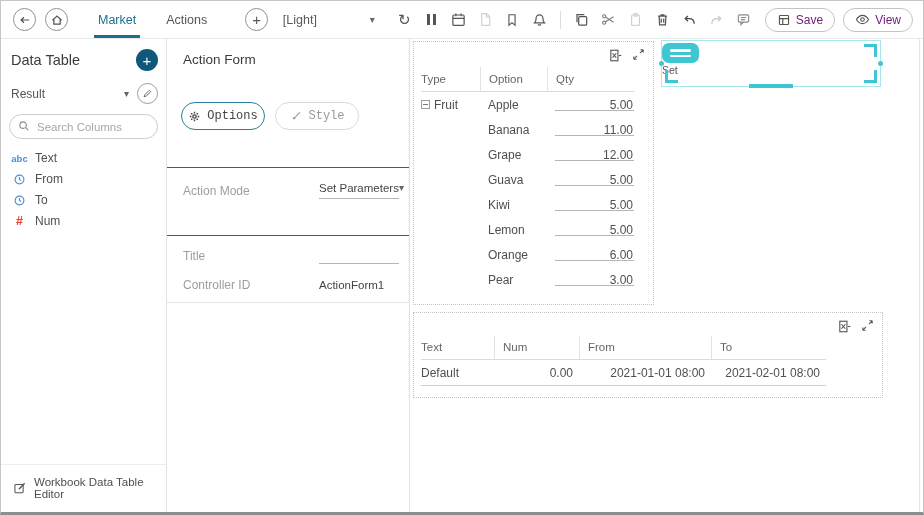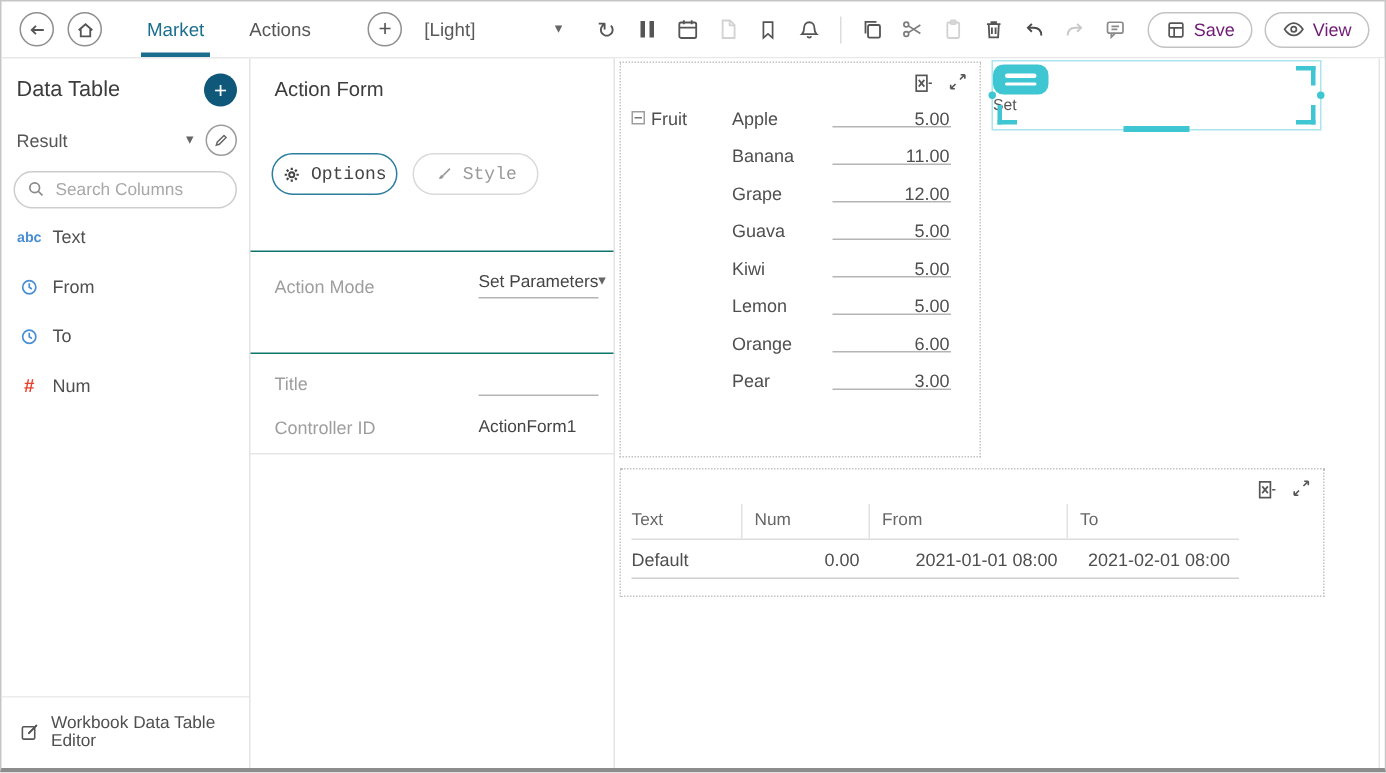--- a/index.html
+++ b/index.html
@@ -33,21 +33,21 @@
   .sb-head { display:flex; align-items:center; justify-content:space-between; padding-left:2px; }
   .sb-title { font-size:14.5px; color:#3c3c3c; }
   .sb-add { width:22px; height:22px; border-radius:50%; background:#0f587a; color:#fff; border:none; font-size:15px; line-height:1; display:flex; align-items:center; justify-content:center; cursor:pointer; }
   .sb-result { display:flex; align-items:center; margin-top:12px; padding-left:2px; }
   .sb-result-label { font-size:12px; color:#555; flex:1; cursor:pointer; }
   .sb-pencil { width:21px; height:21px; border:1px solid #9c9c9c; border-radius:50%; background:#fff; display:flex; align-items:center; justify-content:center; margin-left:8px; cursor:pointer; }
   .sb-search { position:relative; margin-top:10px; }
   .sb-search input { width:100%; height:25px; border:1px solid #cdcdcd; border-radius:13px; padding:0 8px 0 27px; font-size:11.5px; color:#555; outline:none; font-family:"Liberation Sans",sans-serif; }
   .sb-search input::placeholder { color:#a8a8a8; }
   .sb-search .mag { position:absolute; left:8px; top:5px; }
-  .col-list { margin-top:10px; display:flex; flex-direction:column; gap:15px; }
+  .col-list { margin-top:10px; display:flex; flex-direction:column; gap:3px; }
   .col-item { display:flex; align-items:center; height:18px; gap:7px; padding-left:2px; cursor:grab; }
   .col-item .col-ico { width:17px; display:flex; justify-content:center; flex-shrink:0; }
   .abc-ico { color:#4a8fd3; font-weight:bold; font-size:9.5px; letter-spacing:0; }
   .num-ico { color:#e8432d; font-weight:bold; font-size:12.5px; }
   .col-label { font-size:12px; color:#4f4f4f; }
   .sb-footer { margin-top:auto; border-top:1px solid #ececec; margin-left:-8px; margin-right:-8px; padding:11px 10px 12px 12px; display:flex; align-items:center; gap:7px; cursor:pointer; }
   .sb-footer span { font-size:11.5px; color:#4f4f4f; }
 
   
   .af-panel { width:243px; border-right:1px solid #e3e3e3; flex-shrink:0; display:flex; flex-direction:column;gap:22px; }
@@ -372,20 +372,25 @@
                 <path d="M11.8 8h2.4"></path>
               </svg>
             </span>
           <span class="w-icon">
               <svg width="13" height="13" viewBox="0 0 16 16" fill="none" stroke="#555" stroke-width="1.3">
                 <path d="M9.8 6.2 13.8 2.2M13.8 2.2h-3.4M13.8 2.2v3.4M6.2 9.8 2.2 13.8M2.2 13.8h3.4M2.2 13.8v-3.4"></path>
               </svg>
             </span>
         </div>
         <div class="ft">
+          <div class="ft-head">
+            <span class="c1">Type</span>
+            <span class="c2">Option</span>
+            <span class="c3">Qty</span>
+          </div>
           <div class="ft-row">
             <span class="c1 group-cell">
                 <span class="box-minus">
                   <i></i>
                 </span>
                 <span>Fruit</span>
               </span>
             <span class="c2">Apple</span>
             <span class="c3 qty">5.00</span>
           </div>

